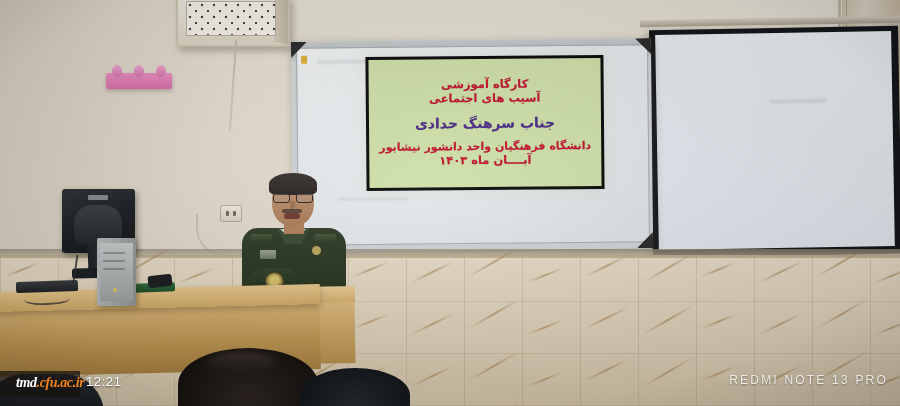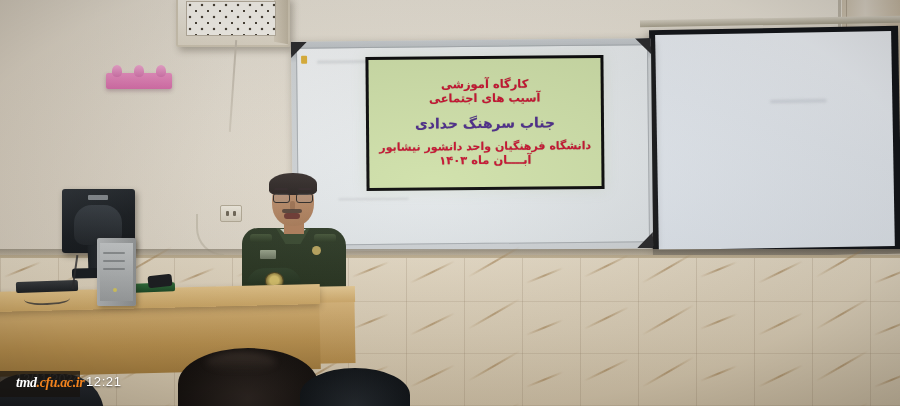--- a/index.html
+++ b/index.html
@@ -633,14 +633,15 @@
   <div class="head-fg1"></div>
   <div class="head-fg1-sheen"></div>
   <div class="head-fg2"></div>
 
   <div class="grade"></div>
 
   <div class="wm-date">12/11/2024</div>
   <div class="wm-box"></div>
   <div class="wm-text"><span class="wm-tmd">tmd</span><span class="wm-dom">.cfu.ac.ir</span></div>
   <div class="wm-time">12:21</div>
+  <div class="wm-device">REDMI NOTE 13 PRO</div>
 
 </div>
 
 </body></html>

